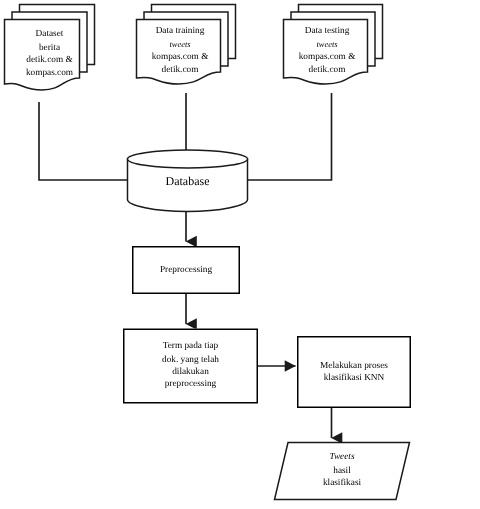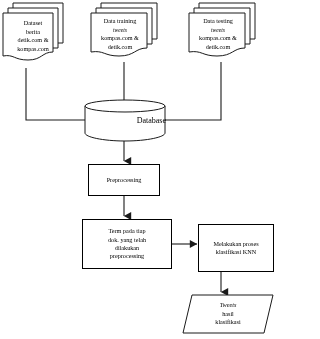--- a/index.html
+++ b/index.html
@@ -53,21 +53,21 @@
   }
 
   
   .cylinder {
     position: absolute;
   }
   .cyl-label {
     position: absolute;
     left: 0;
     width: 100%;
-    text-align: right;
+    text-align: center;
     font-size: 8px;
     color: #000;
   }
 
   
   .procbox {
     position: absolute;
     box-sizing: border-box;
     border: 1px solid #000;
     background: #ffffff;

